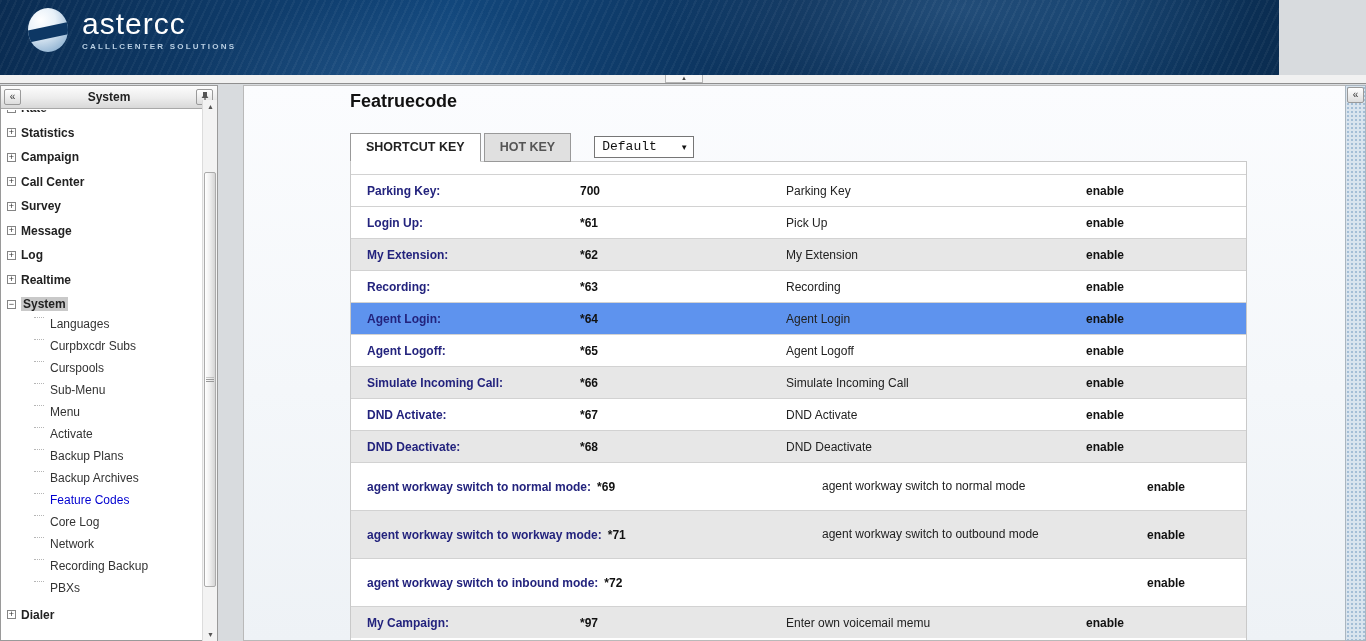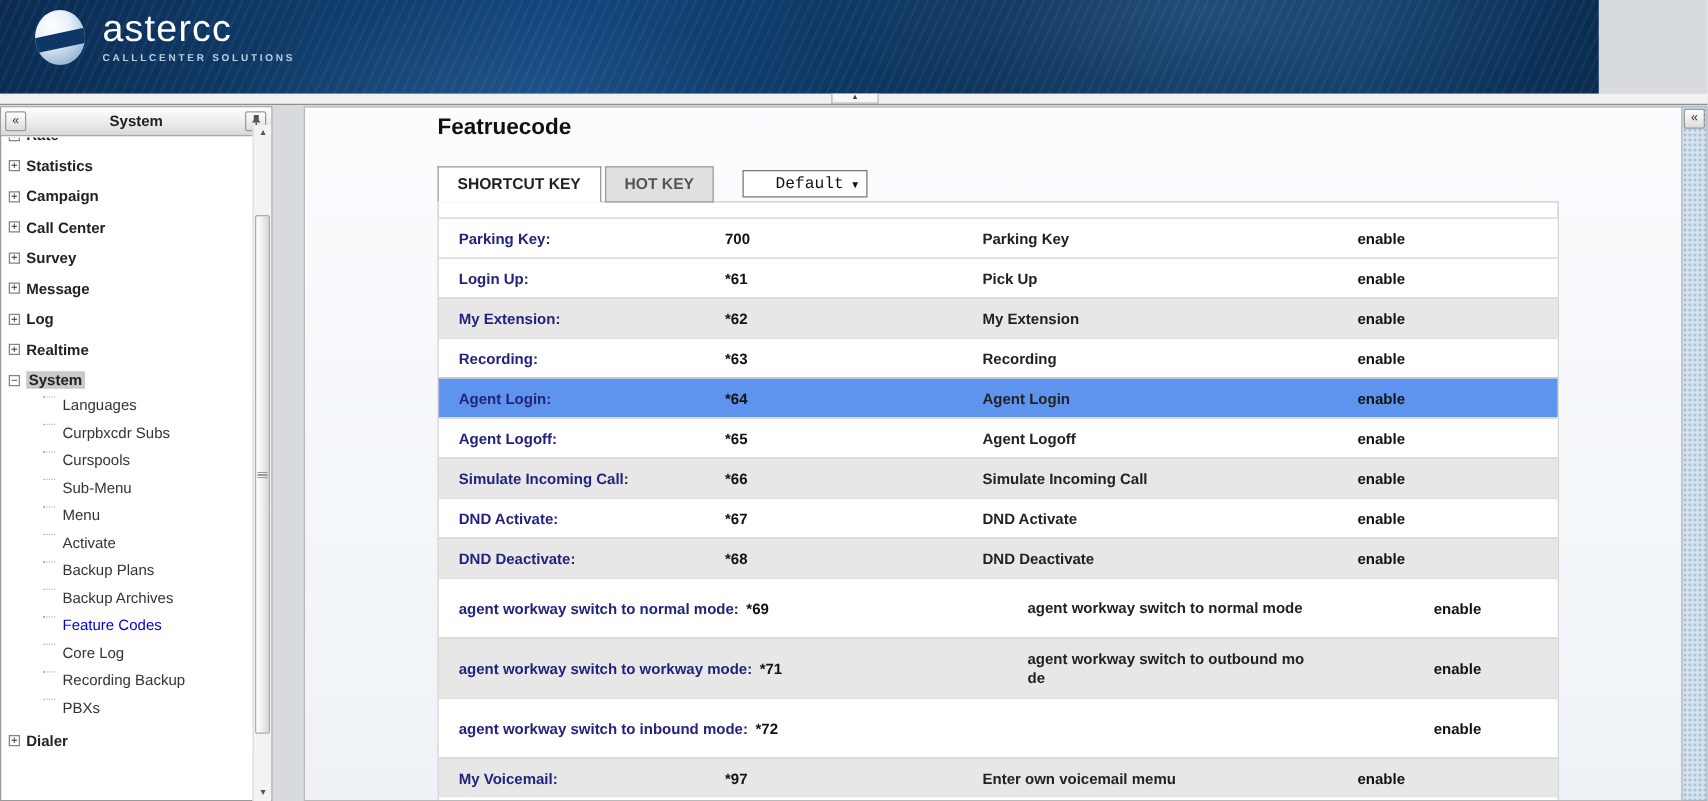--- a/index.html
+++ b/index.html
@@ -78,34 +78,34 @@
     background:linear-gradient(180deg,#fbfcfe 0%,#f4f7fa 55%,#eef2f6 100%);
     border:1px solid #b9b9b9; overflow:hidden;margin-left:21px; }
   .page-title { position:absolute; left:106px; top:5px; font-size:18px; font-weight:bold; color:#111; }
   .tabs-row { position:absolute; left:106px; top:46px; height:30px; display:flex; align-items:flex-end; z-index:3; }
   .tab { height:29px; padding:0 15px; border:1px solid #999999; background:#e0e0e0;
     font-size:12.5px; font-weight:bold; color:#555; line-height:27px; cursor:pointer; margin-right:3px; }
   .tab.active { background:#ffffff; color:#222; border-bottom:1px solid #ffffff; }
   .select-box { position:relative; width:100px; height:22px; margin:0 0 4px 20px;
     background:#fff; border:1px solid #767676; cursor:pointer; }
   .select-value { font-family:"Liberation Mono","DejaVu Sans Mono",monospace; font-size:13px;
-    color:#111; line-height:20px; padding-left:7px;text-align:center; }
+    color:#111; line-height:20px; padding-left:7px; }
   .select-arrow { position:absolute; right:5px; top:7px; font-size:8px; color:#111; line-height:8px; }
 
   
   .table-card { position:absolute; left:106px; top:75px; width:897px; height:600px;
     background:#ffffff; border:1px solid #c9c9c9; padding-top:12px; z-index:2; }
   .trow { display:flex; align-items:center; min-height:32px; border-top:1px solid #d2d2d2;
     padding-left:16px; background:#fff; cursor:pointer; }
   .trow.shaded { background:#e7e7e7; }
   .trow.selected { background:#5e93ee; }
   .trow.tall { min-height:48px; }
   .c-label { flex:0 0 auto; min-width:213px; padding-right:6px; font-size:12px; font-weight:bold; color:#23237d; }
   .c-code { flex:1 1 auto; font-size:12px; font-weight:bold; color:#111; }
-  .c-desc { flex:0 0 300px; font-size:12px; color:#222;font-weight:bold; }
+  .c-desc { flex:0 0 300px; font-size:12px; color:#222; }
   .c-status { flex:0 0 160px; font-size:12px; font-weight:bold; color:#111; }
   .trow.tall .c-desc { text-align:center; }
   .trow.tall .c-desc .desc-inner { display:inline-block; width:228px; text-align:left;
     word-break:break-all; line-height:15px; }
   .trow.tall .c-status { text-align:center; }
 
   
   .right-strip { position:absolute; left:1345px; top:85px; width:21px; height:556px;
     background-color:#d9e4ee;
     background-image:radial-gradient(#a4bed6 1px, transparent 1.3px);
@@ -220,20 +220,24 @@
           <div class="t-child active">
     <span class="t-dash"></span>
     <span class="t-child-label">Feature Codes</span>
   </div>
           <div class="t-child">
     <span class="t-dash"></span>
     <span class="t-child-label">Core Log</span>
   </div>
           <div class="t-child">
     <span class="t-dash"></span>
+    <span class="t-child-label">Network</span>
+  </div>
+          <div class="t-child">
+    <span class="t-dash"></span>
     <span class="t-child-label">Recording Backup</span>
   </div>
           <div class="t-child">
     <span class="t-dash"></span>
     <span class="t-child-label">PBXs</span>
   </div>
         </div>
         <div class="t-item">
     <span class="t-box">+</span>
     <span class="t-label">Dialer</span>
@@ -328,21 +332,21 @@
     <span class="c-code">*71</span>
     <span class="c-desc"><span class="desc-inner">agent workway switch to outbound mode</span></span>
     <span class="c-status">enable</span>
   </div>
       <div class="trow tall">
     <span class="c-label">agent workway switch to inbound mode:</span>
     <span class="c-code">*72</span>
     <span class="c-status">enable</span>
   </div>
       <div class="trow shaded">
-    <span class="c-label">My Voicemail:</span>
+    <span class="c-label">My Campaign:</span>
     <span class="c-code">*97</span>
     <span class="c-desc"><span class="desc-inner">Enter own voicemail memu</span></span>
     <span class="c-status">enable</span>
   </div>
     </div>
 
   <div class="vscroll" style="left:1106px; top:1px; height:554px;">
     <div class="vs-arrow vs-up">▲</div>
     <div class="vs-thumb" style="top:14px; height:347px;">
       <div class="vs-grip"></div>

